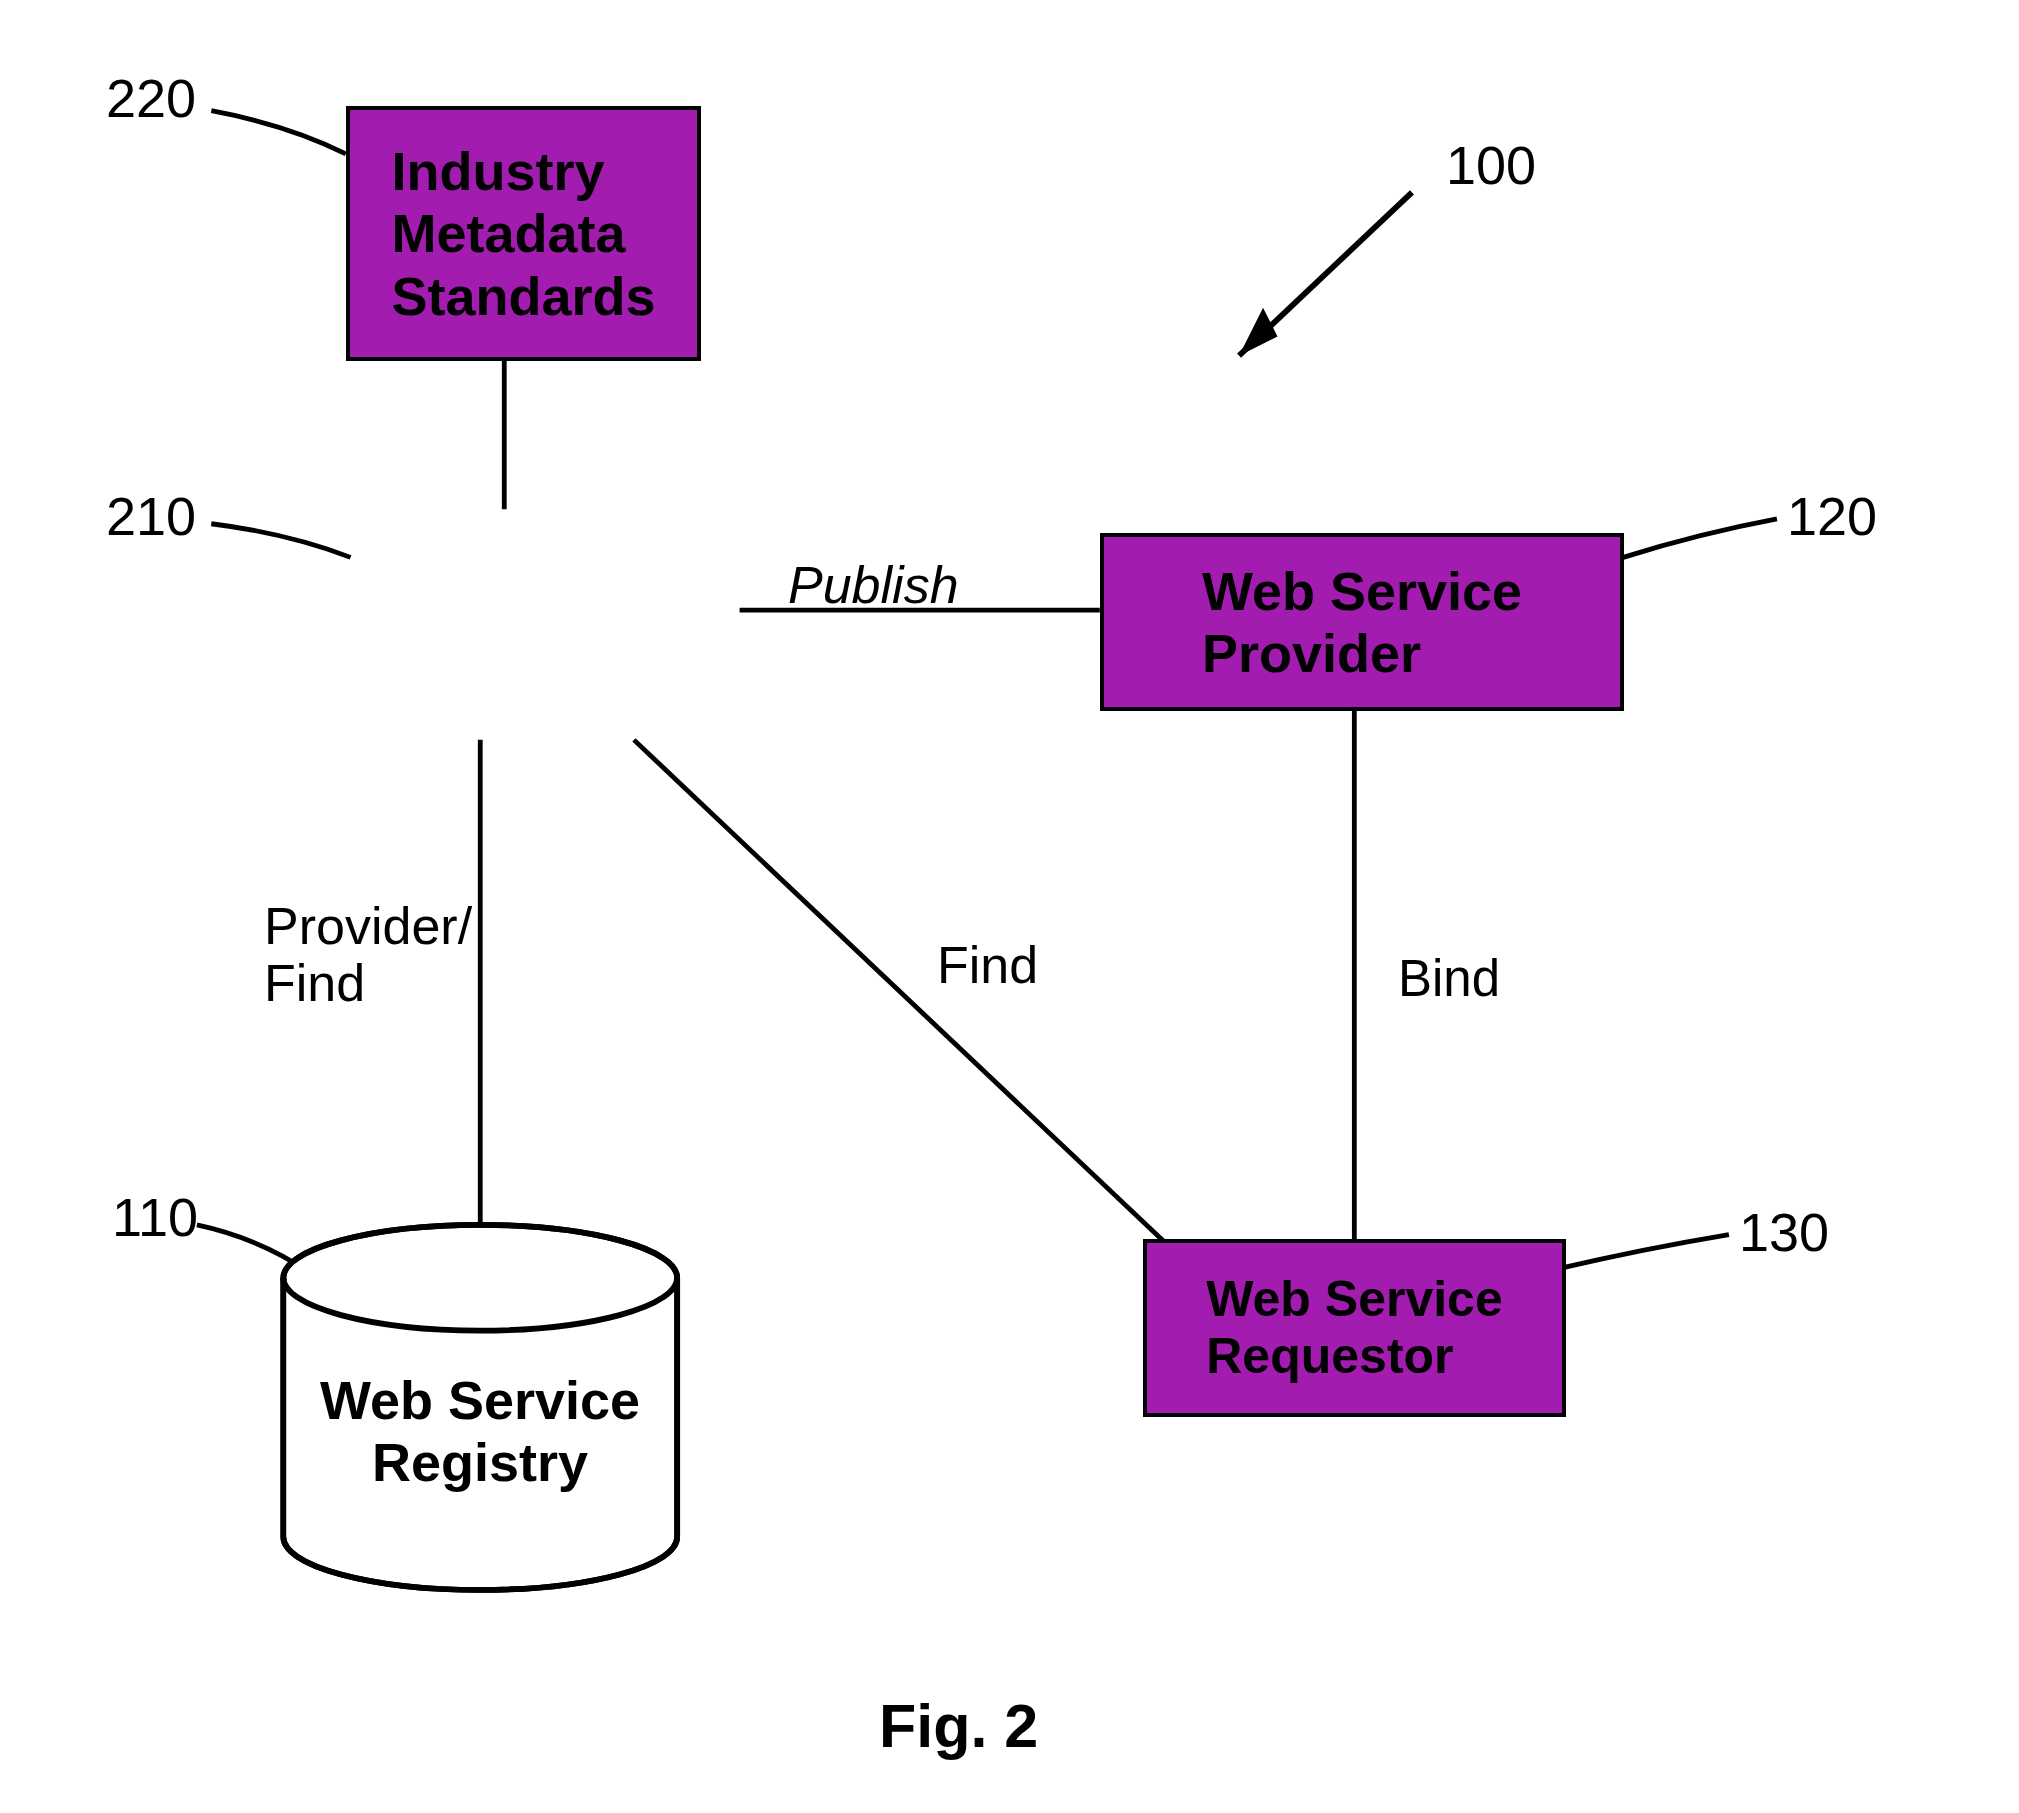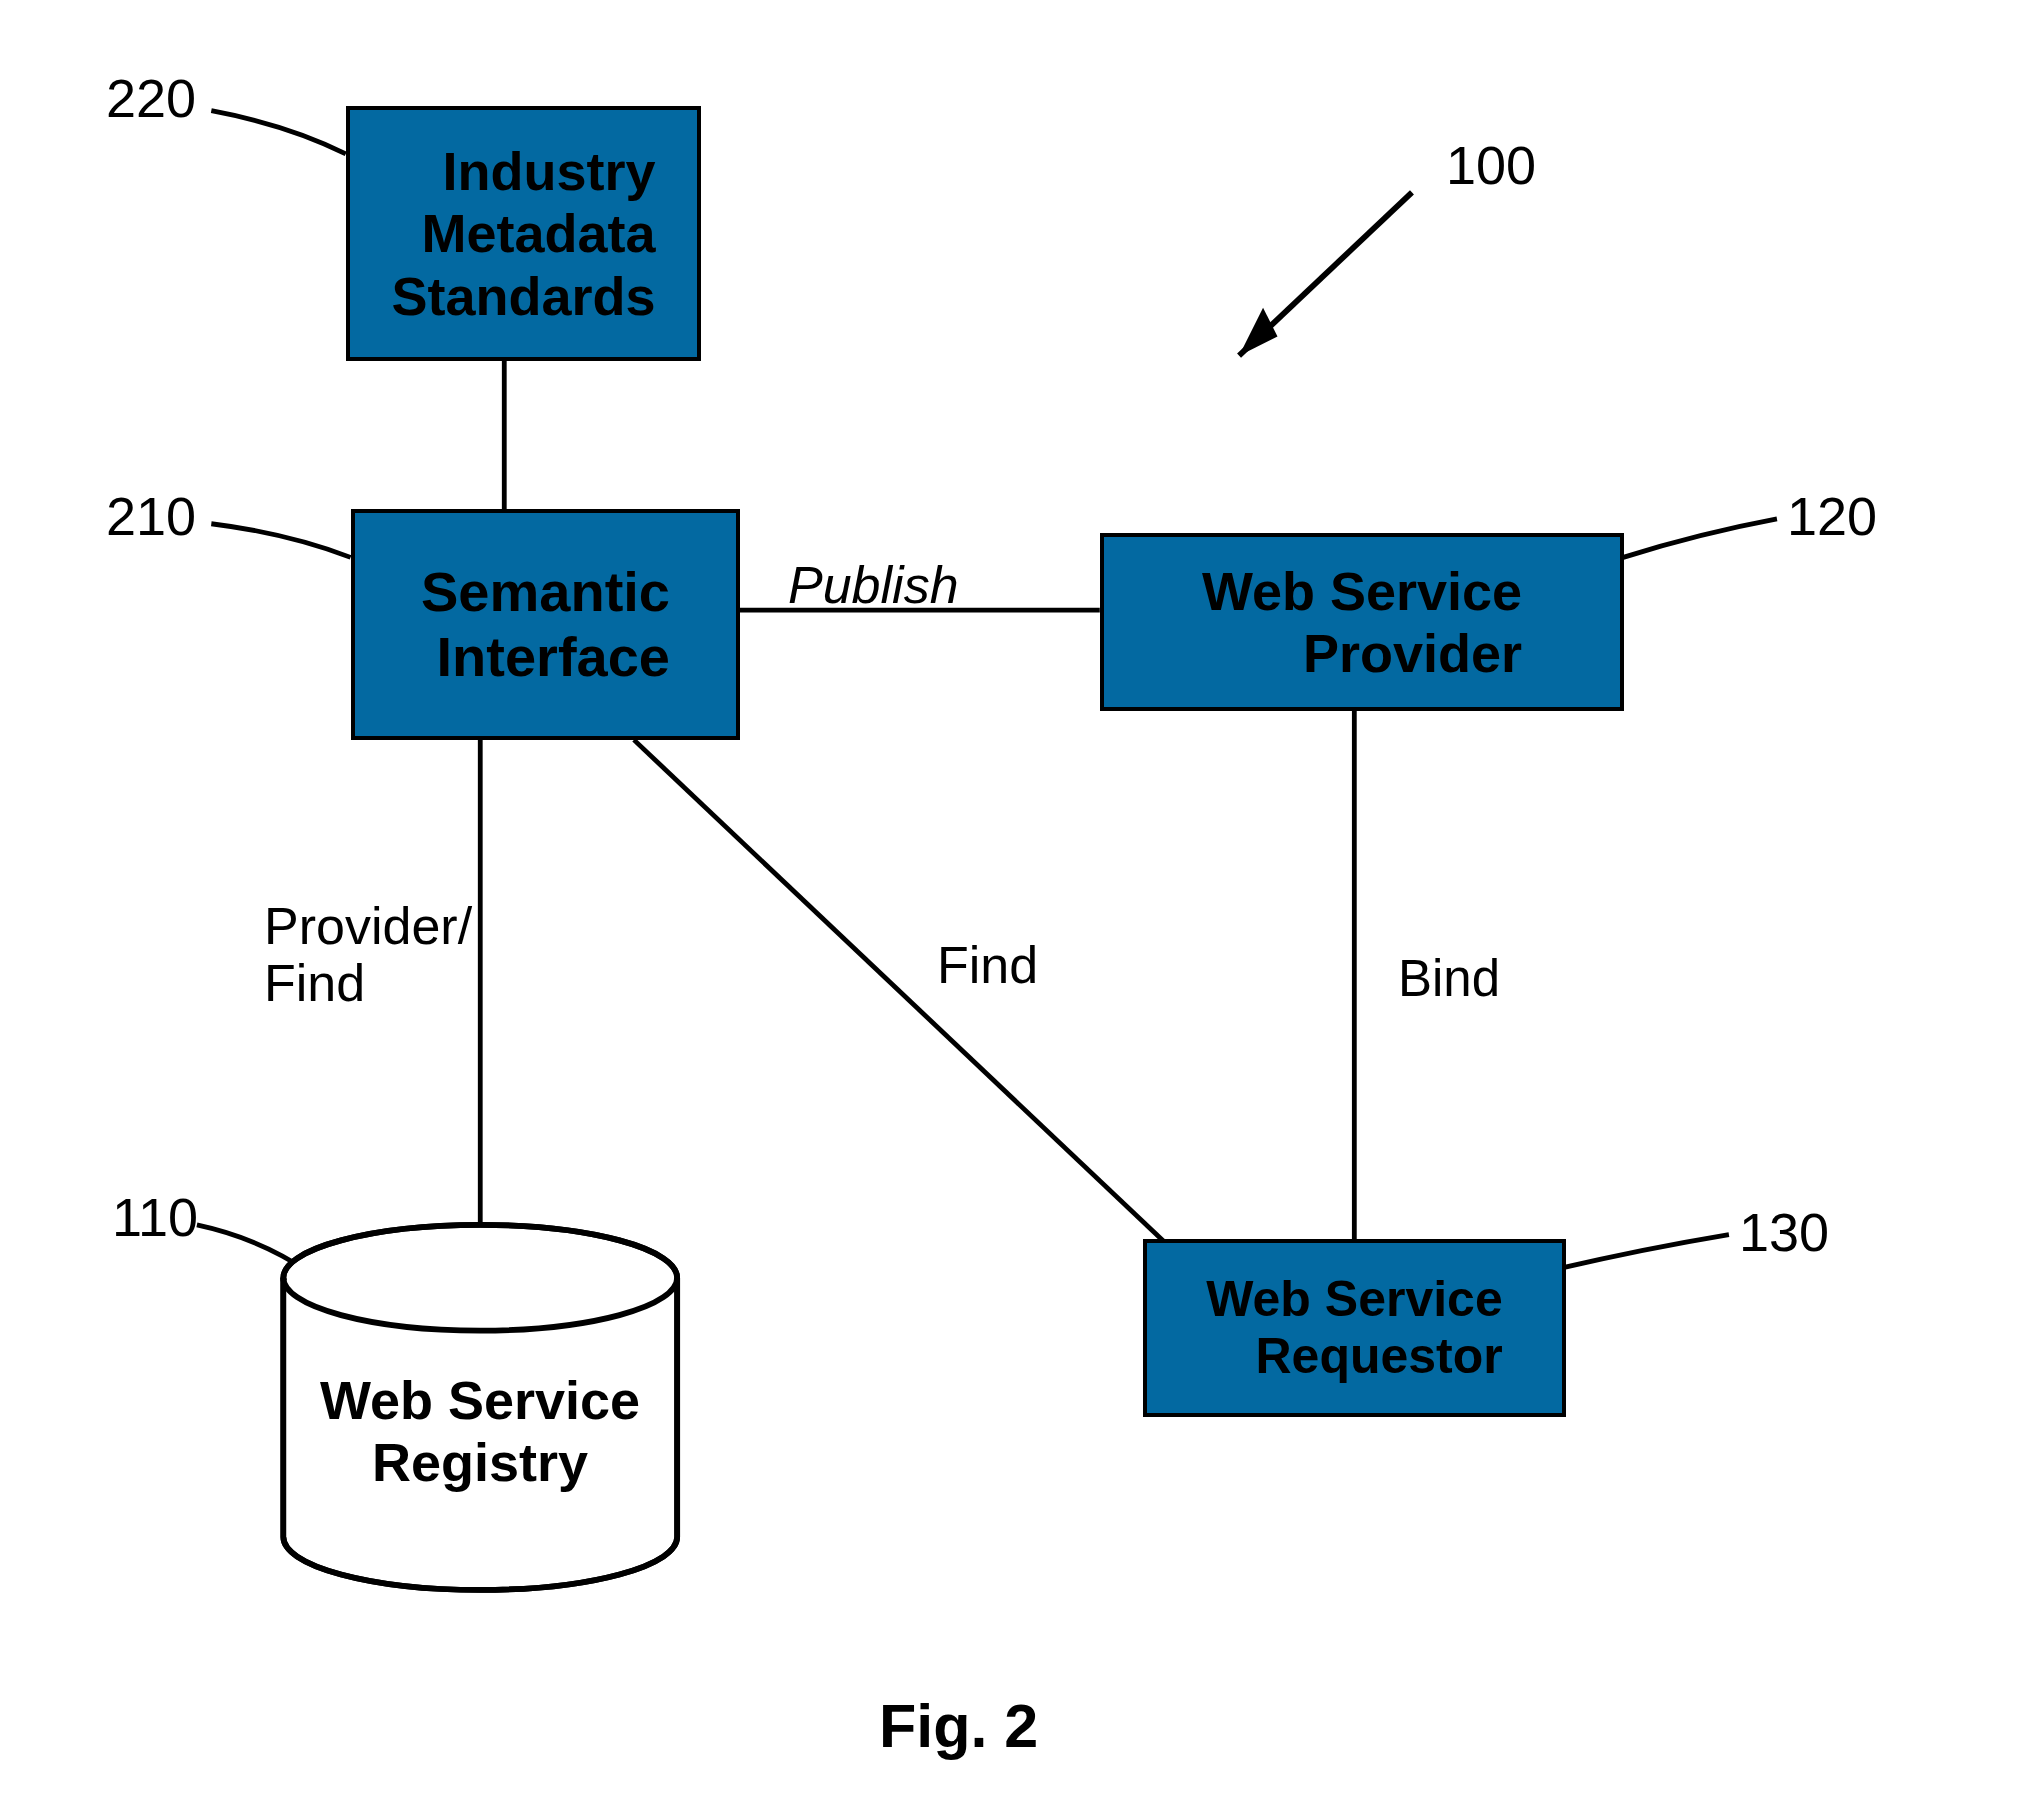--- a/index.html
+++ b/index.html
@@ -12,25 +12,25 @@
     color: #000000;
   }
   .canvas {
     position: relative;
     width: 2019px;
     height: 1814px;
   }
   .node-box {
     position: absolute;
     border: 4.8px solid #000;
-    background: #0369a1;
+    background: #a21caf;
     display: flex;
     align-items: center;
     justify-content: center;
-    text-align: right;
+    text-align: left;
     font-weight: 700;
     line-height: 1.15;
     box-sizing: border-box;
   }
   .label-text {
     position: absolute;
     font-weight: 400;
     line-height: 1.1;
     white-space: pre;
   }
@@ -113,24 +113,20 @@
       <ellipse cx="500" cy="1330" rx="205" ry="55" fill="none" stroke="#000" stroke-width="6"></ellipse>
   </svg>
 
   <div class="node-box" style="left:346px; top:106px; width:355px; height:255px; font-size:54px;">
     <span style="white-space:pre-line;">Industry
 Metadata
 Standards</span>
   </div>
   <div class="ref-label" style="left:106px; top:67px; font-size:54px;">220</div>
 
-  <div class="node-box" style="left:351px; top:509px; width:389px; height:231px; font-size:56px;">
-    <span style="white-space:pre-line;">Semantic
-Interface</span>
-  </div>
   <div class="ref-label" style="left:106px; top:485px; font-size:54px;">210</div>
 
   <div class="node-box" style="left:1100px; top:533px; width:524px; height:178px; font-size:54px;">
     <span style="white-space:pre-line;">Web Service
 Provider</span>
   </div>
   <div class="ref-label" style="left:1787px; top:485px; font-size:54px;">120</div>
 
   <div class="node-box" style="left:1143px; top:1239px; width:423px; height:178px; font-size:50px;">
     <span style="white-space:pre-line;">Web Service

